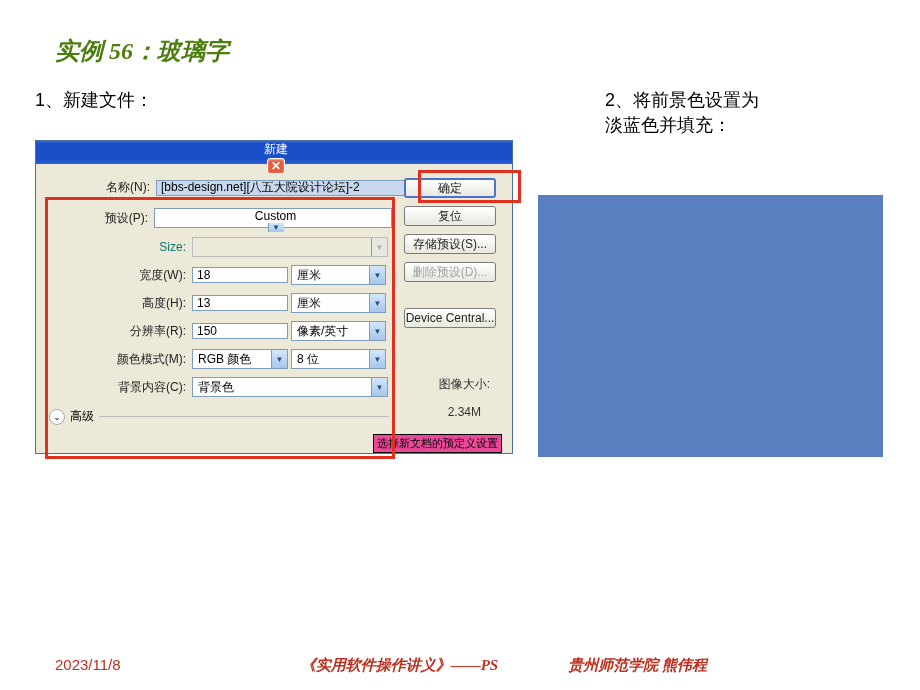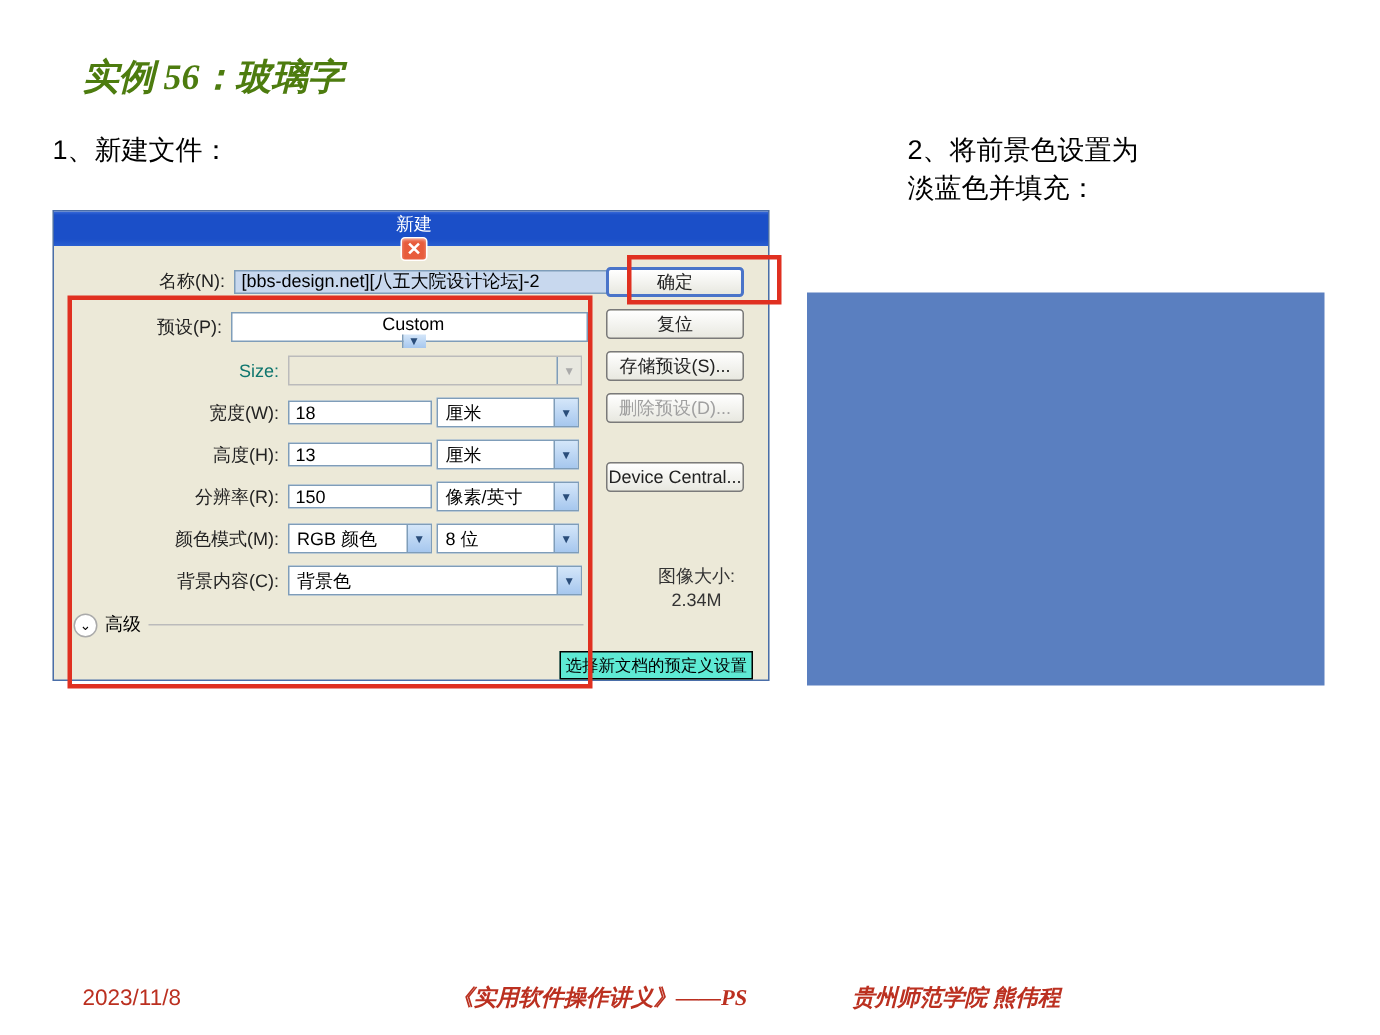--- a/index.html
+++ b/index.html
@@ -97,25 +97,25 @@
     background: linear-gradient(to bottom, #fff, #e8e8e0);
     font-size: 12px; text-align: center;
     display: flex; align-items:center; justify-content:center;
     color: #222;
   }
   .btn.default { border: 2px solid #4a74c9; }
   .btn.disabled { color: #a0a0a0; }
   .btn-col { position: absolute; right: 16px; top: 14px; width: 92px; }
   .btn-col .btn { margin-bottom: 8px; }
   .img-info { position: absolute; right: 22px; top: 212px; text-align: center; font-size: 12px; color:#333; }
-  .img-info div:first-child { margin-bottom: 0; }
+  .img-info div:first-child { margin-bottom: 12px; }
   .tooltip {
     position: absolute;
     right: 10px; bottom: 0px;
-    background: #5eead4;
+    background: #ec4899;
     border: 1px solid #000;
     font-size: 11px; padding: 1px 3px;
   }
   .adv-chevron {
     width: 16px; height: 16px;
     border: 1px solid #aaa;
     border-radius: 8px;
     background: #fff;
     display:inline-flex; align-items:center; justify-content:center;
     font-size: 9px;

